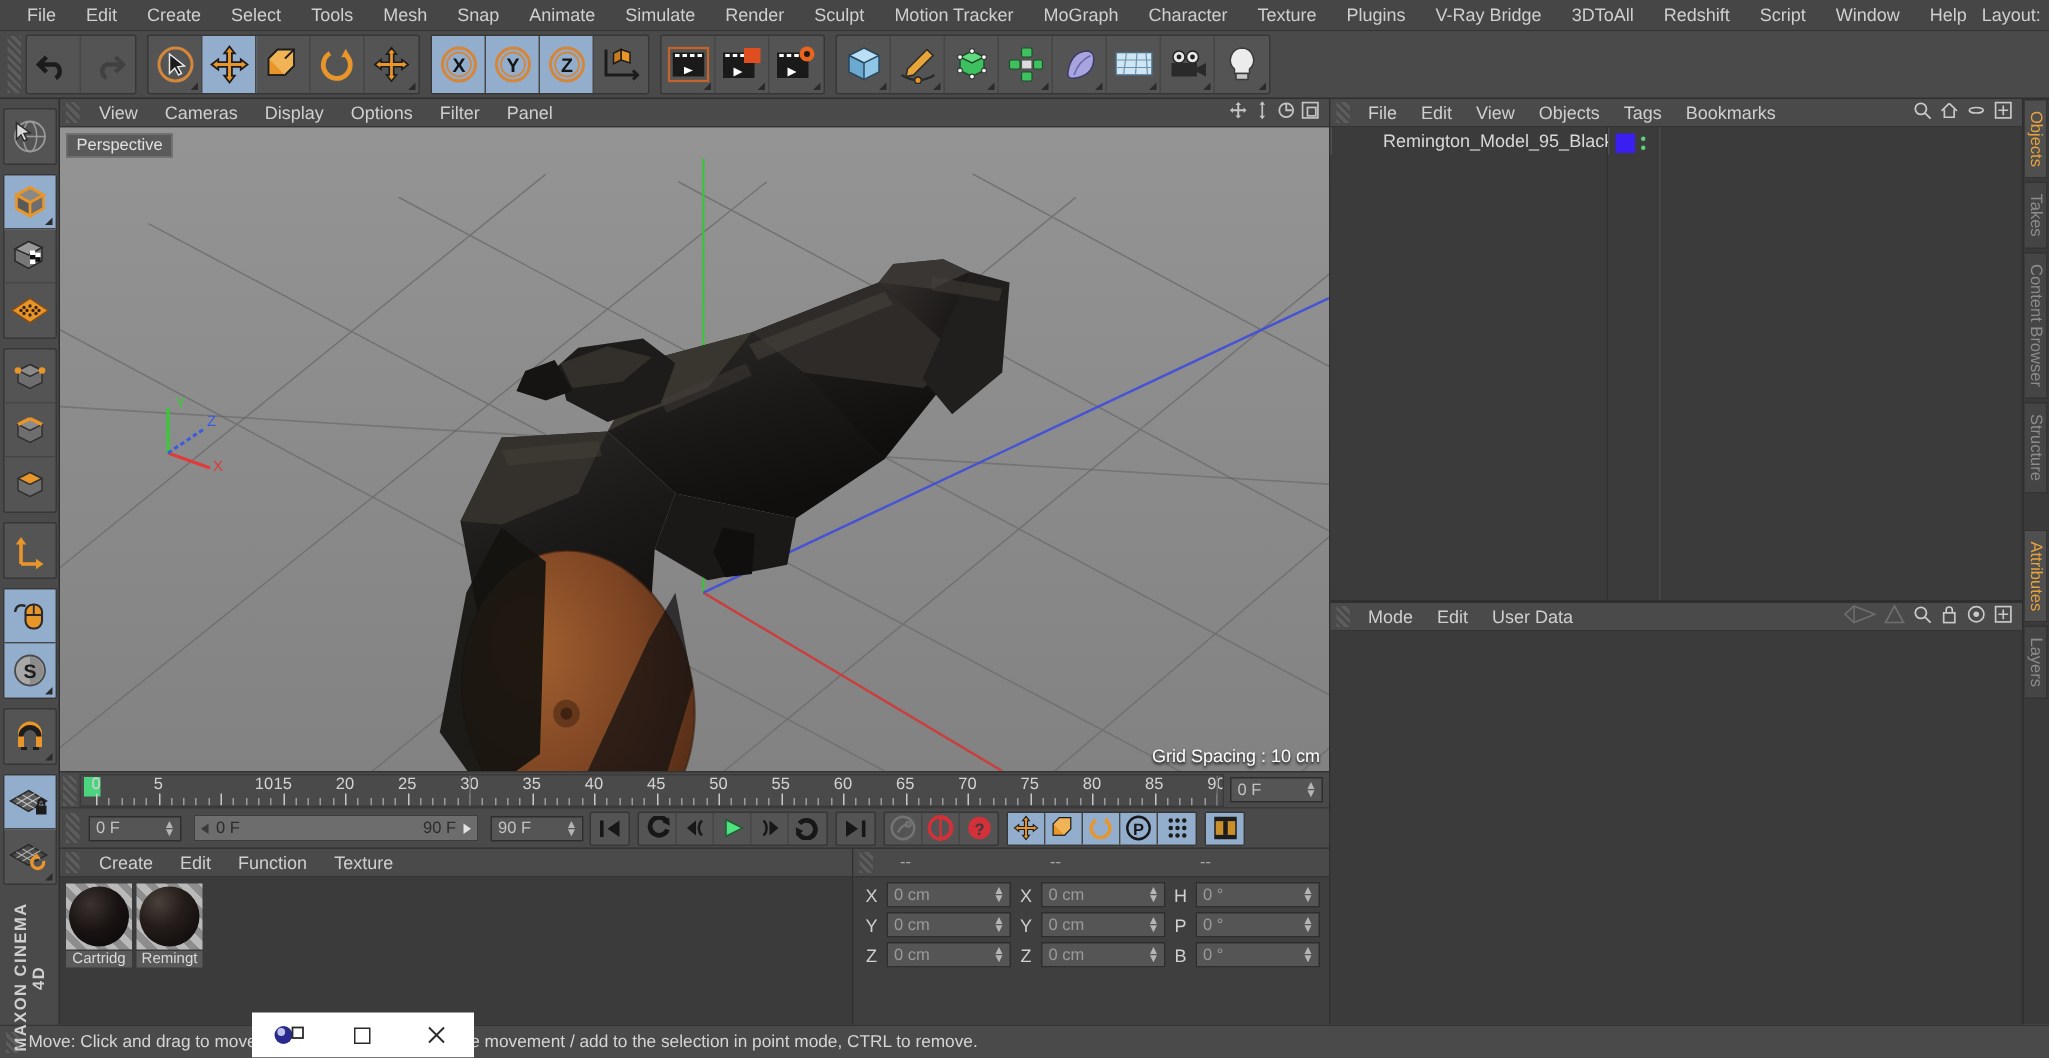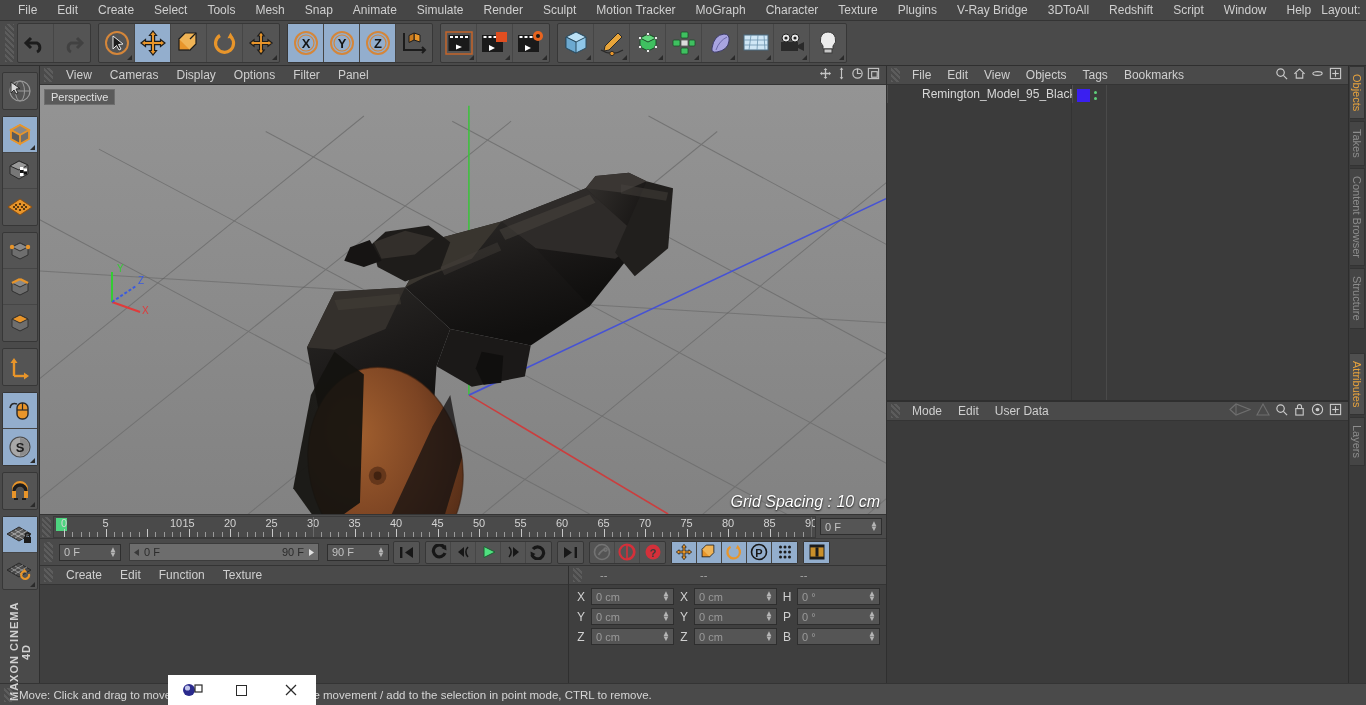--- a/index.html
+++ b/index.html
@@ -58,22 +58,22 @@
   
   .vp-head { height:19px; background:#4a4a4a; display:flex; align-items:center; padding-left:4px;
              border-bottom:1px solid #343434; }
   .vp-head .mi { padding:0 9px; line-height:19px; font-size:12px; color:#cfcfcf; }
   .vp-icons { margin-left:auto; display:flex; align-items:center; padding-right:6px; gap:3px; }
 
   
   .viewport { flex:1; position:relative; overflow:hidden; background:#8d8d8d; }
   .vp-label { position:absolute; left:4px; top:4px; background:#5a5a5a; color:#e0e0e0;
               font-size:11px; padding:1px 6px; border:1px solid #6e6e6e; }
-  .grid-info { position:absolute; right:6px; bottom:3px; color:#ffffff; font-size:16px;
-               text-shadow:0 1px 2px #000;font-style:italic; }
+  .grid-info { position:absolute; right:6px; bottom:3px; color:#ffffff; font-size:12px;
+               text-shadow:0 1px 2px #000; }
   .axis-gizmo { position:absolute; left:58px; bottom:198px; width:60px; height:60px; }
 
   
   .tl-row { height:24px; background:#4a4a4a; display:flex; align-items:center;
             border-top:1px solid #343434; }
   .tl-grip { width:9px; height:20px; background:
       repeating-linear-gradient(45deg,#6b6b6b 0 2px,transparent 2px 4px); opacity:.55; margin:0 2px; }
   .ruler { flex:1; position:relative; height:22px; background:#4a4a4a; border:1px solid #3a3a3a;
            overflow:hidden; }
   .rl-tick { position:absolute; bottom:0; width:1px; background:#9a9a9a; }
@@ -1006,20 +1006,34 @@
 
       <div class="bottom">
         <div class="mat-panel">
           <div class="pan-head">
             <div class="hgrip"></div>
             <div class="mi">Create</div>
             <div class="mi">Edit</div>
             <div class="mi">Function</div>
             <div class="mi">Texture</div>
           </div>
+          <div class="mat-body">
+            <div class="mat">
+              <div class="mat-sw">
+                <div class="mat-ball" style="background:radial-gradient(circle at 36% 30%, #3a3330 0%, #1a1413 45%, #070606 100%);"></div>
+              </div>
+              <div class="mat-name">Cartridg</div>
+            </div>
+            <div class="mat">
+              <div class="mat-sw">
+                <div class="mat-ball" style="background:radial-gradient(circle at 32% 26%, #4a403a 0%, #231c1a 42%, #0a0807 100%);"></div>
+              </div>
+              <div class="mat-name">Remingt</div>
+            </div>
+          </div>
         </div>
 
         <div class="coord-panel">
           <div class="coord-head">
             <div class="hgrip"></div>
             <div class="seg">--</div>
             <div class="seg">--</div>
             <div class="seg">--</div>
           </div>
           <div class="coord-body">

